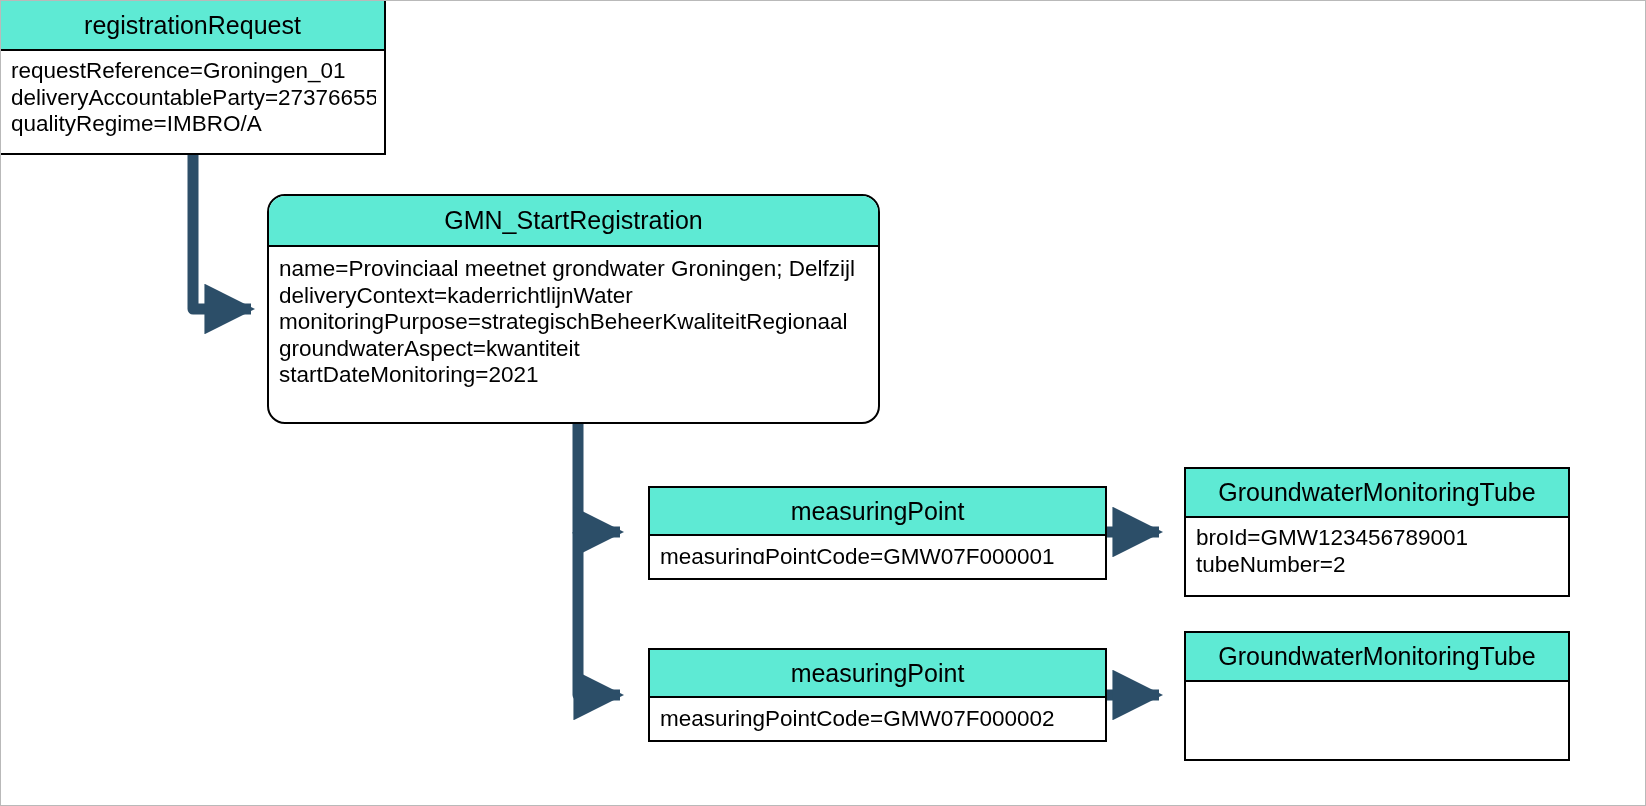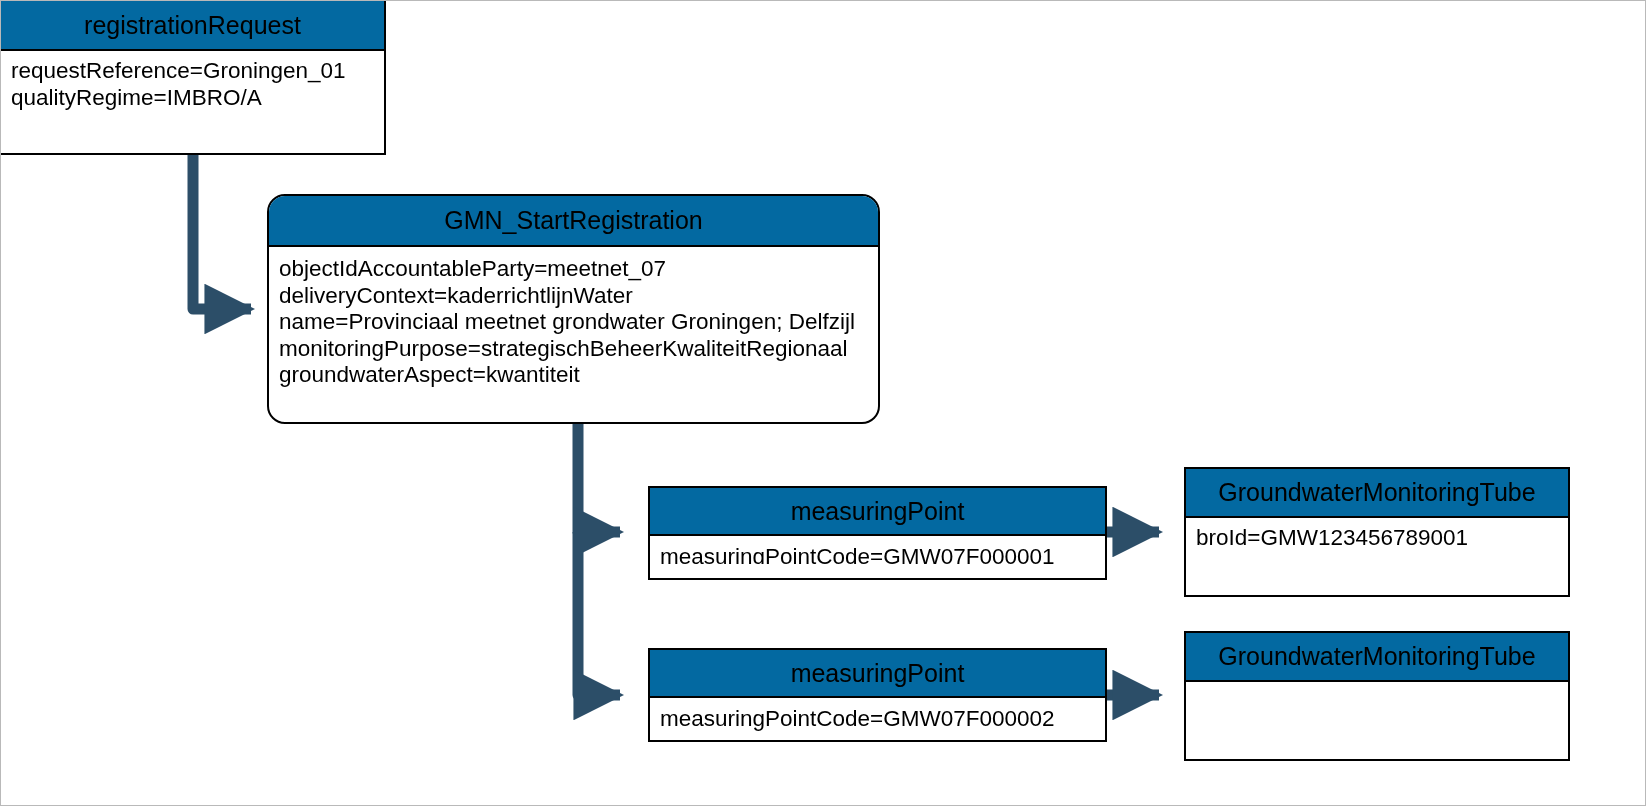--- a/index.html
+++ b/index.html
@@ -35,21 +35,21 @@
   
   .obj-box {
     position: absolute;
     z-index: 2;
     background: #ffffff;
     border: 2px solid #000000;
     box-sizing: border-box;
     overflow: hidden;
   }
   .obj-header {
-    background: #0369a1;
+    background: #5eead4;
     border-bottom: 2px solid #000000;
     box-sizing: border-box;
     text-align: center;
     color: #000000;
     font-size: 25px;
     line-height: 1.0;
     white-space: nowrap;
     overflow: hidden;
     display: flex;
     align-items: center;
@@ -144,46 +144,48 @@
 
     <path d="M 1106 531 L 1158 531" fill="none" stroke="#2c4e68" stroke-width="11" stroke-linecap="butt" marker-end="url(#arrowhead)"></path>
 
     <path d="M 1106 694 L 1158 694" fill="none" stroke="#2c4e68" stroke-width="11" stroke-linecap="butt" marker-end="url(#arrowhead)"></path>
   </svg>
 
   <div class="obj-box" id="box-registration-request">
     <div class="obj-header">registrationRequest</div>
     <div class="obj-body">
       <div class="attr-line">requestReference=Groningen_01</div>
+      <div class="attr-line">deliveryAccountableParty=27376655</div>
       <div class="attr-line">qualityRegime=IMBRO/A</div>
     </div>
   </div>
 
   <div class="obj-box" id="box-gmn-start-registration">
     <div class="obj-header">GMN_StartRegistration</div>
     <div class="obj-body">
-      <div class="attr-line">objectIdAccountableParty=meetnet_07</div>
+      <div class="attr-line">name=Provinciaal meetnet grondwater Groningen; Delfzijl</div>
       <div class="attr-line">deliveryContext=kaderrichtlijnWater</div>
-      <div class="attr-line">name=Provinciaal meetnet grondwater Groningen; Delfzijl</div>
       <div class="attr-line">monitoringPurpose=strategischBeheerKwaliteitRegionaal</div>
       <div class="attr-line">groundwaterAspect=kwantiteit</div>
+      <div class="attr-line">startDateMonitoring=2021</div>
     </div>
   </div>
 
   <div class="obj-box" id="box-measuring-point-1">
     <div class="obj-header">measuringPoint</div>
     <div class="obj-body">
       <div class="attr-line">measuringPointCode=GMW07F000001</div>
     </div>
   </div>
 
   <div class="obj-box" id="box-monitoring-tube-1">
     <div class="obj-header">GroundwaterMonitoringTube</div>
     <div class="obj-body">
       <div class="attr-line">broId=GMW123456789001</div>
+      <div class="attr-line">tubeNumber=2</div>
     </div>
   </div>
 
   <div class="obj-box" id="box-measuring-point-2">
     <div class="obj-header">measuringPoint</div>
     <div class="obj-body">
       <div class="attr-line">measuringPointCode=GMW07F000002</div>
     </div>
   </div>
 

